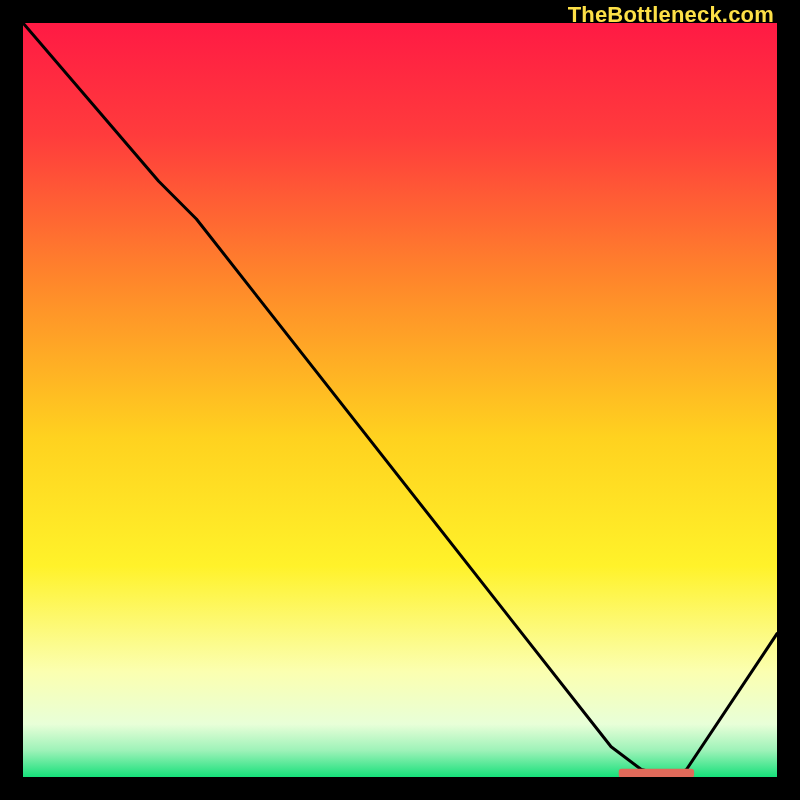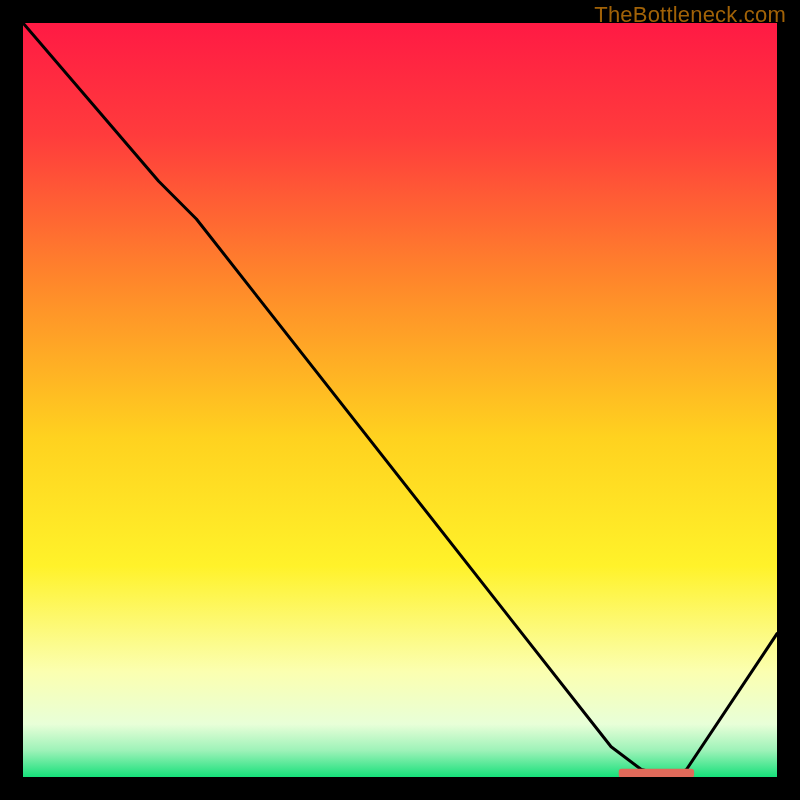--- a/index.html
+++ b/index.html
@@ -22,24 +22,24 @@
   .plot {
     position: absolute;
     left: 0;
     top: 0;
     width: 754px;
     height: 754px;
   }
   .watermark {
     position: absolute;
     top: 2px;
-    right: 14px;
-    color: #a16207;
+    right: 26px;
+    color: #fde047;
     font-size: 22px;
-    font-weight: 400;
+    font-weight: 700;
     letter-spacing: 0.2px;
     user-select: none;
   }
 </style>
 </head>
 <body>
 
 <div class="watermark">TheBottleneck.com</div>
 
 <div class="frame">

